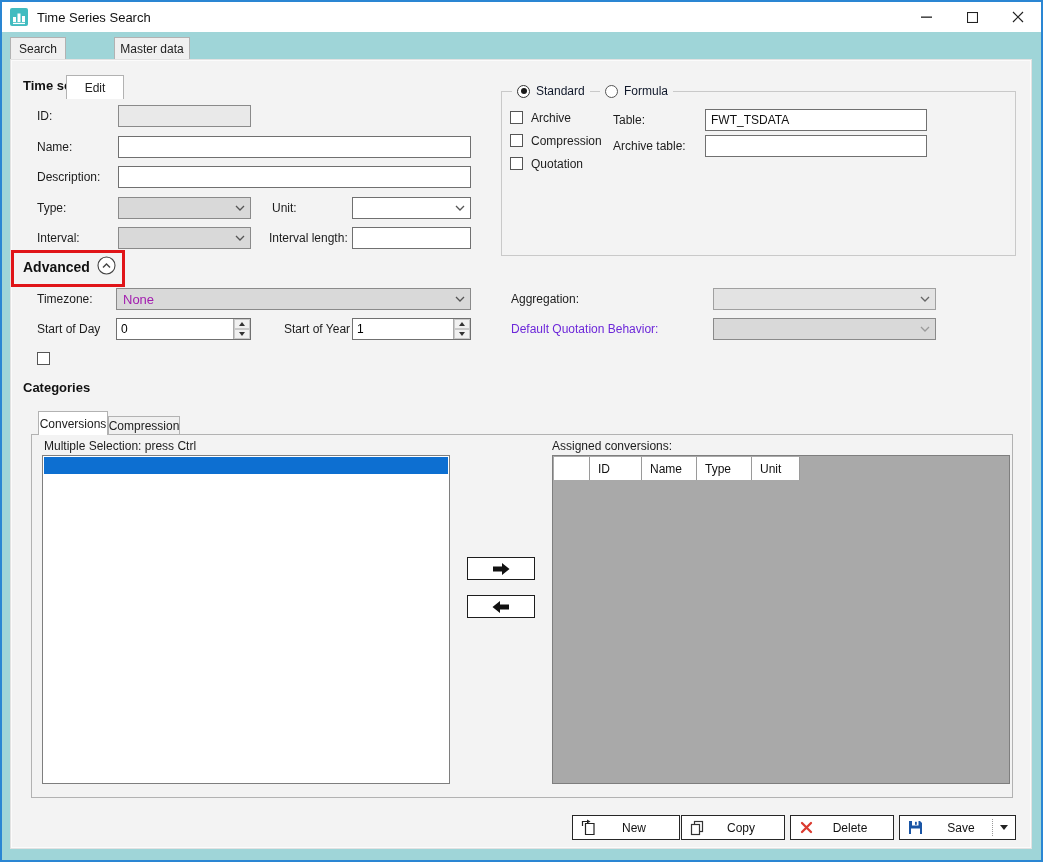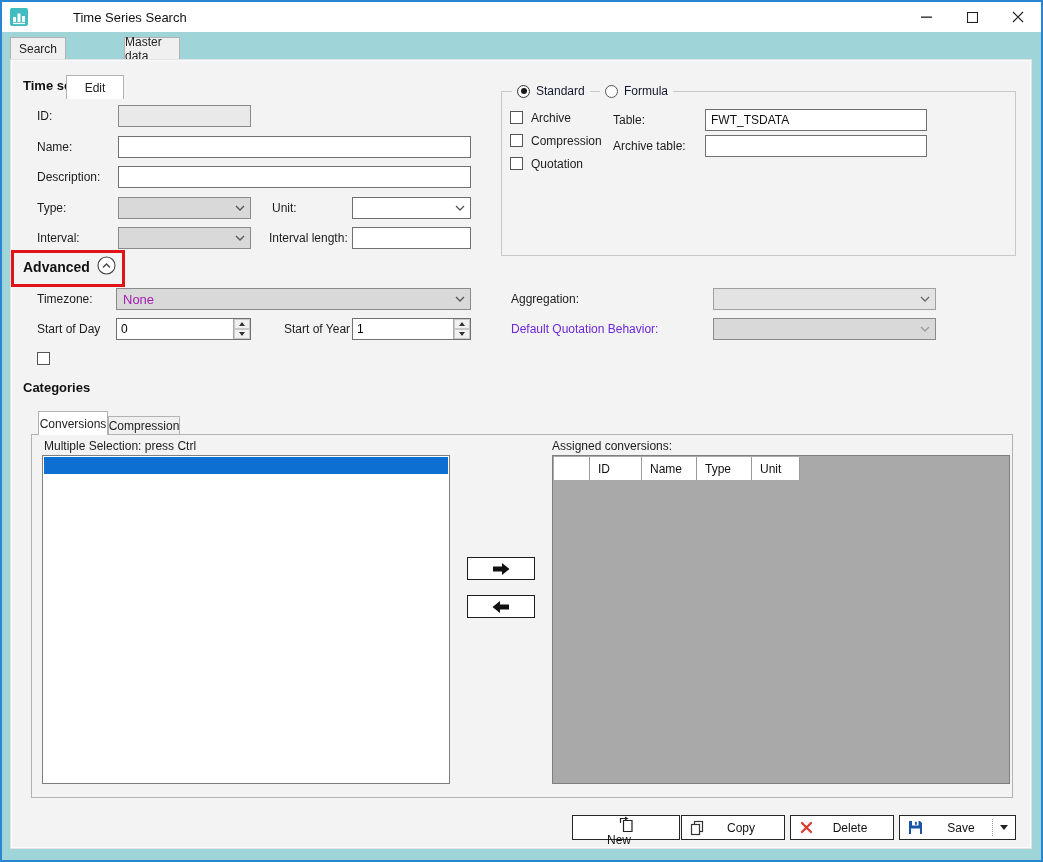--- a/index.html
+++ b/index.html
@@ -1,20 +1,20 @@
 <!DOCTYPE html>
 <html><head>
 <meta charset="utf-8">
 <style>
   * { box-sizing: border-box; margin: 0; padding: 0; }
   html,body { width:1043px; height:862px; font-family:"Liberation Sans", sans-serif; }
   .window{ position:relative; width:1043px; height:862px; border:2px solid #2a86d3; background:#9fd5d8; overflow:hidden; }
 
   
-  .titlebar{ position:absolute; left:0; top:0; right:0; height:30px; background:#ffffff; display:flex; align-items:center;gap:36px; }
+  .titlebar{ position:absolute; left:0; top:0; right:0; height:30px; background:#ffffff; display:flex; align-items:center; }
   .app-icon{ margin-left:8px; width:18px; height:18px; flex:0 0 auto; }
   .title-text{ margin-left:9px; font-size:13px; color:#111; }
   .win-controls{ position:absolute; right:0; top:0; height:30px; display:flex; }
   .win-btn{ width:46px; height:30px; display:flex; align-items:center; justify-content:center; background:#fff; border:none; cursor:default; }
 
   
   .tabstrip{ position:absolute; left:0; top:30px; right:0; bottom:0; }
   .tab{ position:absolute; height:22px; top:5px; background:#f0f0f0; border:1px solid #b2b2b2; border-bottom:none; font-size:12px; color:#222; display:flex; align-items:center; justify-content:center; z-index:1; }
   .tab.active{ top:3px; height:24px; background:#ffffff; z-index:3;margin-top:40px; }
 
@@ -105,21 +105,21 @@
     </div>
   </div>
 
   <div class="tabstrip">
     <div class="tab" style="left:8px; width:56px;">
         <span>Search</span>
       </div>
     <div class="tab active" style="left:64px; width:58px;">
         <span>Edit</span>
       </div>
-    <div class="tab" style="left:122px; width:56px;">
+    <div class="tab" style="left:112px; width:76px;">
         <span>Master data</span>
       </div>
 
     <div class="panel">
 
       <div class="sect" style="left:12px; top:18px;">Time series</div>
 
       <div class="lbl" style="left:26px; top:45px;">ID:</div>
       <input class="tin dis" style="left: 107px; top: 45px; width: 133px;" value="">
 
@@ -281,21 +281,21 @@
           <div class="grid-header">
             <div class="gh-cell" style="width:36px;"></div>
             <div class="gh-cell" style="width:52px;">ID</div>
             <div class="gh-cell" style="width:55px;">Name</div>
             <div class="gh-cell" style="width:55px;">Type</div>
             <div class="gh-cell" style="width:48px;">Unit</div>
           </div>
         </div>
       </div>
 
-      <button class="abtn" style="left:561px; width:108px;flex-direction:column;">
+      <button class="abtn" style="left:561px; width:108px;">
         <span class="ic">
           <svg width="17" height="17" viewBox="0 0 17 17">
             <path d="M5.5 4.5 v11 h8.5 v-11 z" fill="none" stroke="#222" stroke-width="1.2"></path>
             <path d="M2.5 7 V2.5 h5.5" fill="none" stroke="#222" stroke-width="1.2"></path>
             <path d="M7 0.5 l3.5 2 -3.5 2 z" fill="#222"></path>
           </svg>
         </span>
         <span class="cap">New</span>
       </button>
 

